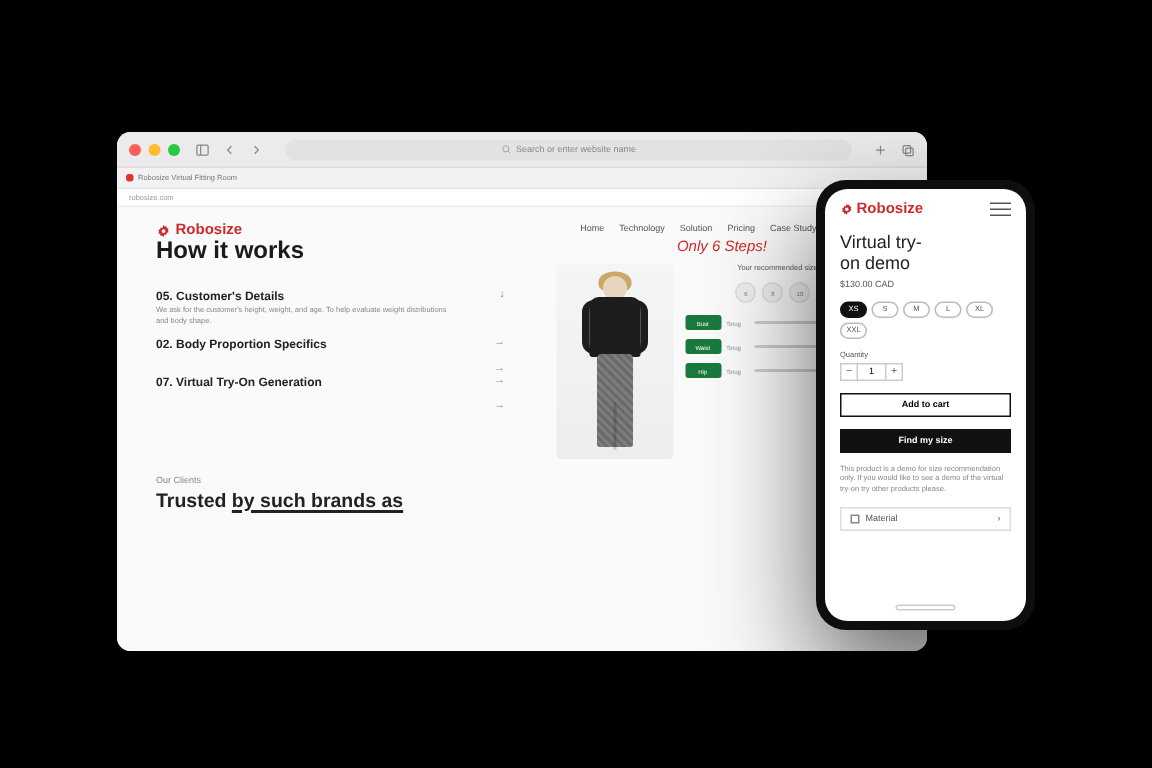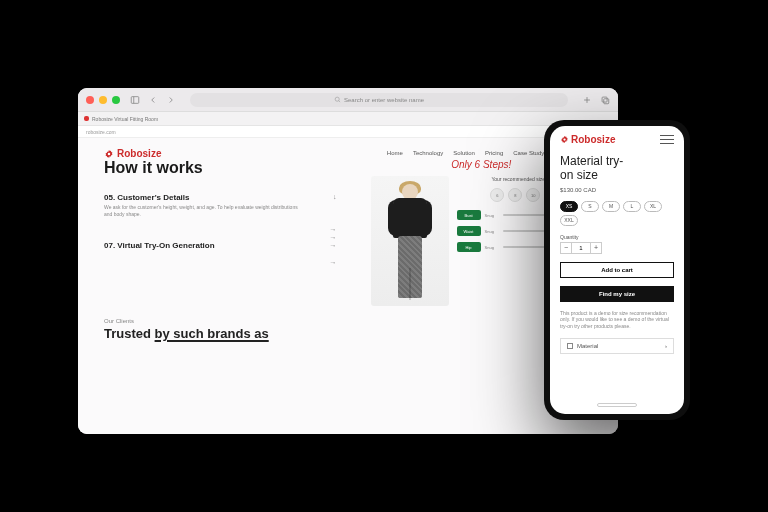--- a/index.html
+++ b/index.html
@@ -219,20 +219,21 @@
 
       <div class="hero-row">
         <div class="left">
           <h2>How it works</h2>
           <div class="step">
             <div class="title">05. Customer's Details</div>
             <div class="sub">We ask for the customer's height, weight, and age. To help evaluate weight distributions and body shape.</div>
             <div class="chev">↓</div>
           </div>
           <div class="step">
+            <div class="title">02. Body Proportion Specifics</div>
             <div class="chev">→</div>
           </div>
           <div class="step">
             <div class="chev">→</div>
           </div>
           <div class="step">
             <div class="title">07. Virtual Try-On Generation</div>
             <div class="chev">→</div>
           </div>
           <div class="step">
@@ -299,21 +300,21 @@
             </svg>
           <span>Robosize</span>
         </div>
         <div class="p-burger">
             <div></div>
             <div></div>
             <div></div>
           </div>
       </div>
       <div class="p-body">
-        <div class="p-title"><span>Material try-</span><br><span>on size</span></div>
+        <div class="p-title"><span>Virtual try-</span><br><span>on demo</span></div>
         <div class="p-price">$130.00 CAD</div>
         <div class="sizes">
           <div class="size-pill sel">XS</div>
           <div class="size-pill">S</div>
           <div class="size-pill">M</div>
           <div class="size-pill">L</div>
           <div class="size-pill">XL</div>
           <div class="size-pill">XXL</div>
         </div>
         <div class="qty-label">Quantity</div>

